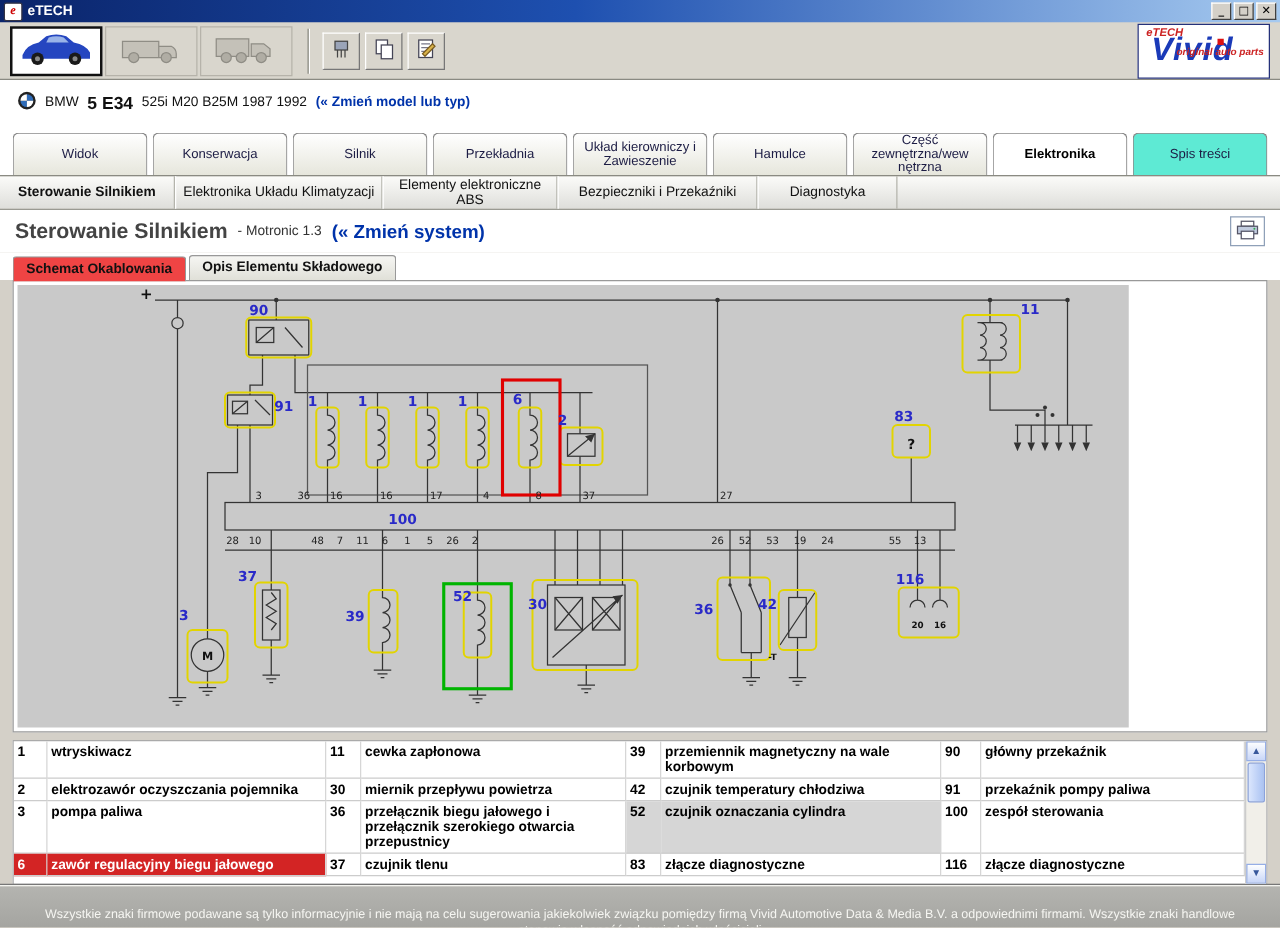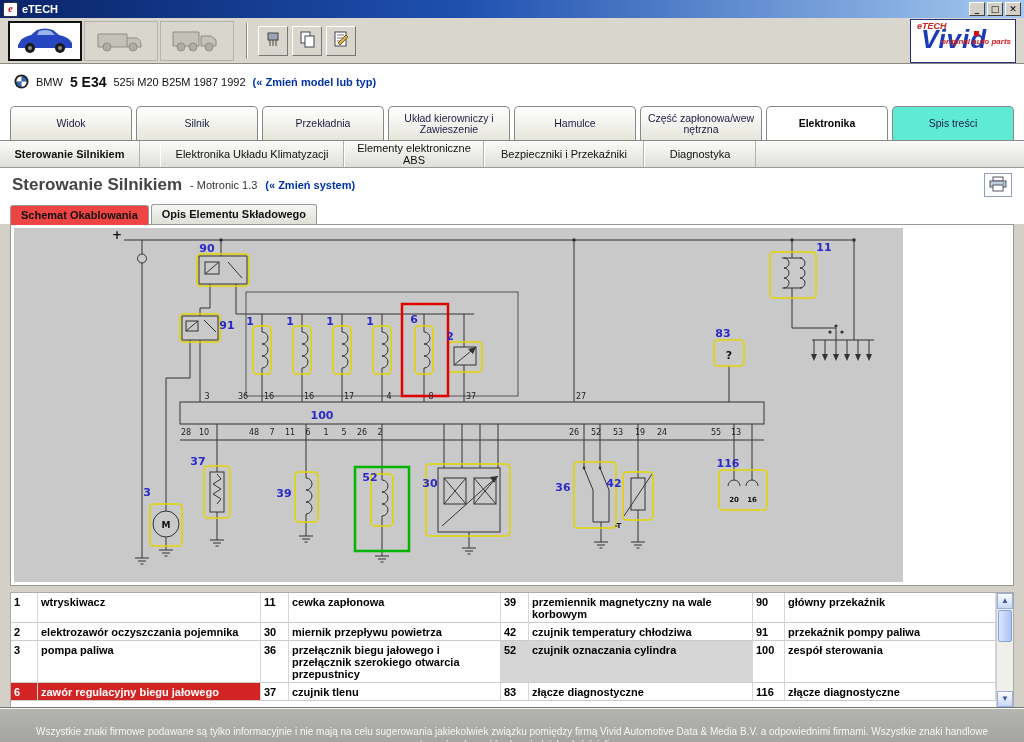--- a/index.html
+++ b/index.html
@@ -169,54 +169,57 @@
     <span class="model">5 E34</span>
     <span>525i M20 B25M 1987 1992</span>
     <a class="bclink" href="#" style="text-decoration:none;">(« Zmień model lub typ)</a>
   </div>
 
   <div class="main-tabs" id="main-tabs">
       <div class="tab">
         <span>Widok</span>
       </div>
       <div class="tab">
+        <span>Konserwacja</span>
+      </div>
+      <div class="tab">
         <span>Silnik</span>
       </div>
       <div class="tab">
         <span>Przekładnia</span>
       </div>
       <div class="tab">
         <span>Układ kierowniczy i Zawieszenie</span>
       </div>
       <div class="tab">
         <span>Hamulce</span>
       </div>
       <div class="tab">
-        <span>Część zapłonowa/wew nętrzna</span>
+        <span>Część zewnętrzna/wew nętrzna</span>
       </div>
       <div class="tab active">
         <span>Elektronika</span>
       </div>
       <div class="tab yellow">
         <span>Spis treści</span>
       </div>
     </div>
 
   <div class="subtabs" id="sub-tabs">
       <div class="subtab active" style="width: 140px;">Sterowanie Silnikiem</div>
-      <div class="subtab" style="width: 184px; margin-left: 20px;">Elektronika Układu Klimatyzacji</div>
+      <div class="subtab" style="width: 166px;">Elektronika Układu Klimatyzacji</div>
       <div class="subtab" style="width: 140px;">Elementy elektroniczne ABS</div>
       <div class="subtab" style="width: 160px;">Bezpieczniki i Przekaźniki</div>
       <div class="subtab" style="width: 112px;">Diagnostyka</div>
     </div>
 
   <div class="title-row">
     <span class="page-title">Sterowanie Silnikiem</span>
     <span class="page-sub">- Motronic 1.3</span>
-    <a class="bclink" href="#" style="font-size:11px;text-decoration:none;">(« Zmień system)</a>
+    <a class="bclink" href="#" style="font-size:15px;text-decoration:none;">(« Zmień system)</a>
     <button class="print-btn">
       <span>
         <svg width="20" height="16" viewBox="0 0 20 16">
           <rect x="5" y="1" width="10" height="4" fill="#fff" stroke="#556"></rect>
           <rect x="2" y="5" width="16" height="6" fill="#c2cce0" stroke="#556"></rect>
           <rect x="5" y="9" width="10" height="6" fill="#fff" stroke="#556"></rect>
           <circle cx="15.5" cy="7" r="0.8" fill="#3a5"></circle>
         </svg>
       </span>
     </button>

